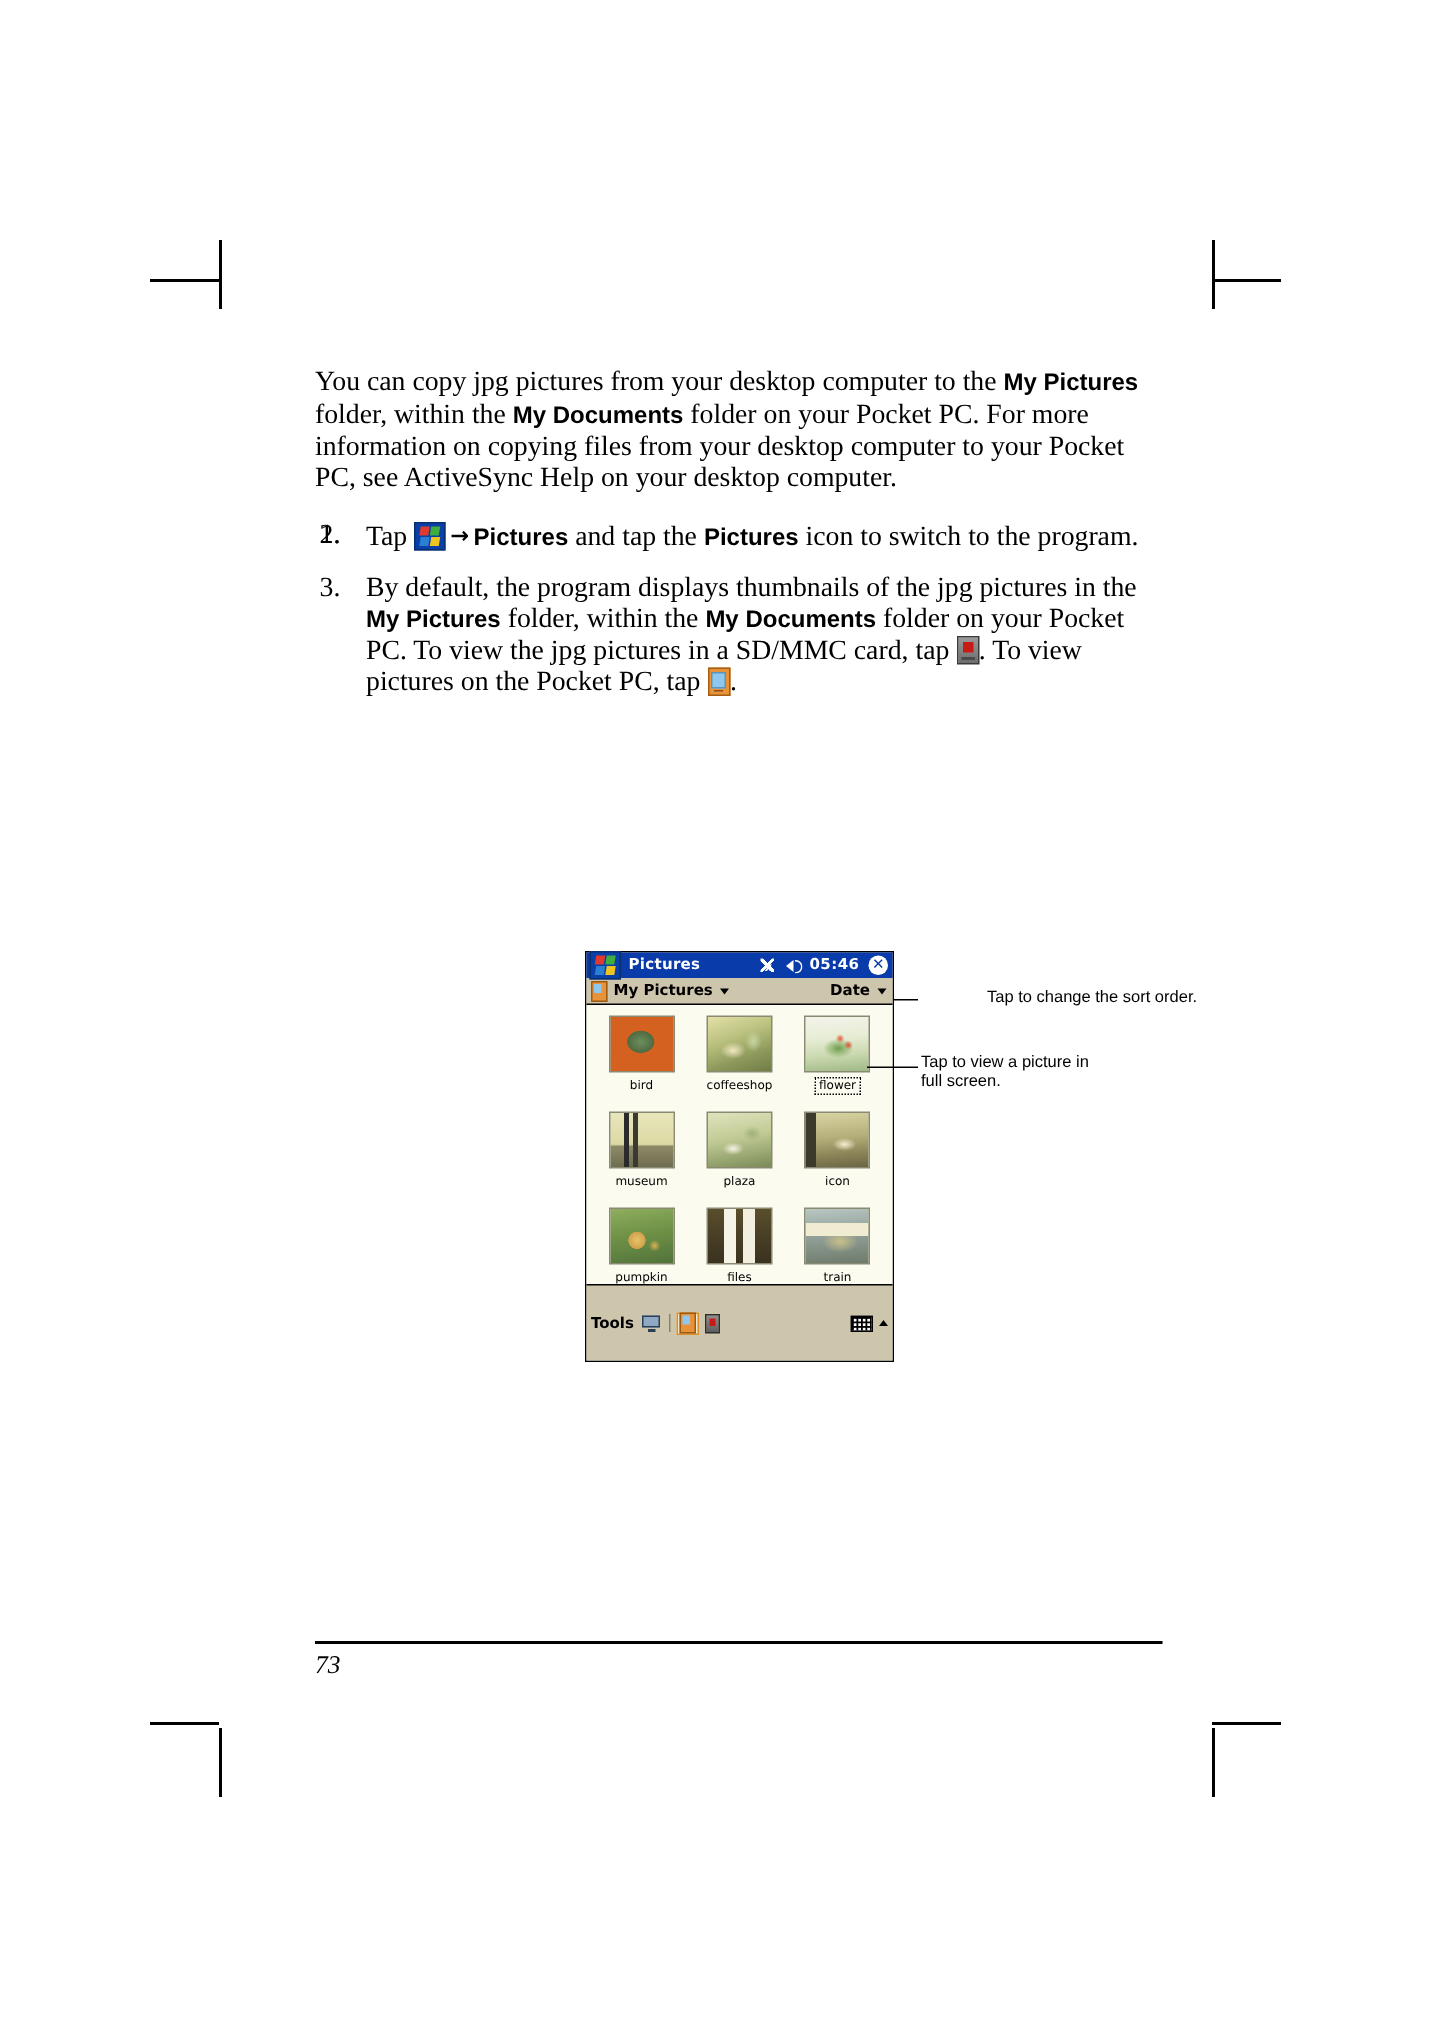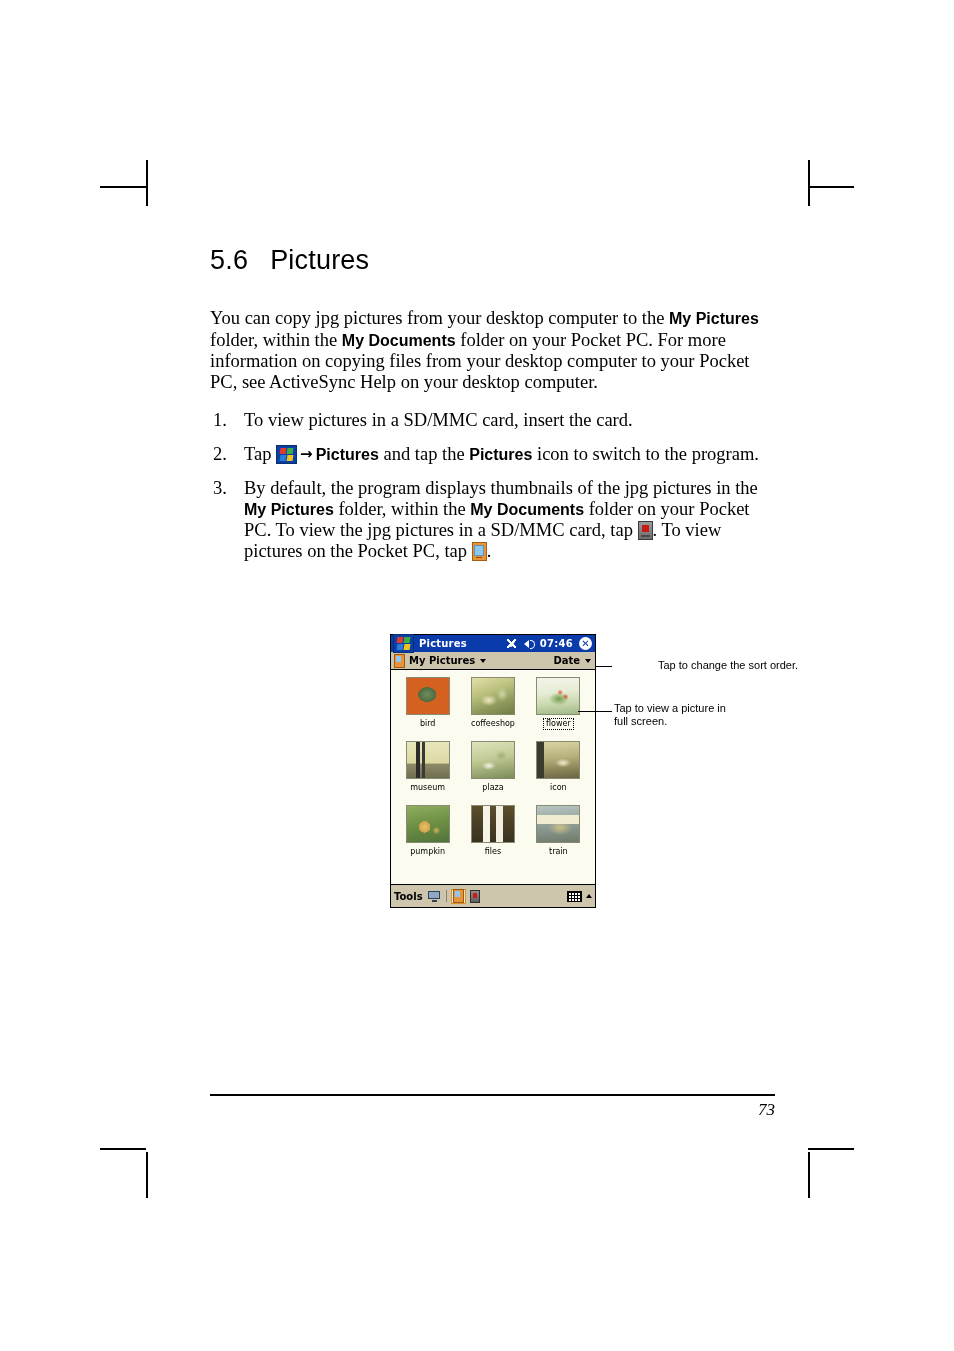--- a/index.html
+++ b/index.html
@@ -365,21 +365,21 @@
       radial-gradient(ellipse 16px 10px at 55% 60%, #c9c08a 0%, transparent 75%),
       linear-gradient(175deg, #b9c6c2 0%, #97a6a0 40%, #6e7a6a 100%);
   }
 
   .ppc-toolbar {
     height: 18px;
     background: #cec5ad;
     border-top: 1px solid #000;
     display: flex;
     align-items: center;
-    padding: 2px 3px;
+    padding: 16px 3px;
     flex: 0 0 auto;
   }
   .tools-label {
     font-size: 10px;
     font-weight: bold;
     margin-right: 5px;
     white-space: nowrap;
   }
   .tb-monitor {
     width: 13px; height: 11px;
@@ -477,21 +477,20 @@
     top: 1094px;
     width: 565px;
     height: 2px;
     background: #000;
   }
   .page-number {
     position: absolute;
     left: 210px;
     top: 1100px;
     width: 565px;
-    text-align: right;
     font-style: italic;
     font-size: 17px;
   }
 </style>
 </head>
 <body>
 
 <div class="cropmark cm-h" style="left:100px; top:186px;"></div>
 <div class="cropmark cm-v" style="left:146px; top:160px;"></div>
 
@@ -499,31 +498,28 @@
 <div class="cropmark cm-v" style="left:808px; top:160px;"></div>
 
 <div class="cropmark cm-h" style="left:100px; top:1148px;"></div>
 <div class="cropmark cm-v" style="left:146px; top:1152px;"></div>
 
 <div class="cropmark cm-h" style="left:808px; top:1148px;"></div>
 <div class="cropmark cm-v" style="left:808px; top:1152px;"></div>
 
 <div class="page">
 
-  <h1 class="section-title">
-    <span class="num">5.6</span><span>Pictures</span>
-  </h1>
 
 
   <p class="body-par"><span>You can copy jpg pictures from your desktop computer to the </span><b class="ui">My Pictures</b><span> folder, within the </span><b class="ui">My Documents</b><span> folder on your Pocket PC. For more information on copying files from your desktop computer to your Pocket PC, see ActiveSync Help on your desktop computer.</span></p>
 
   <ol class="steps">
 
     <li>
-      <span class="marker">1.</span><span>To view pictures in a SD/MMC card, insert the card.</span>
+      <span class="marker">1.</span>
     </li>
 
     <li>
       <span class="marker">2.</span><span>Tap </span><span class="ico ico-start"><i class="q1"></i><i class="q2"></i><i class="q3"></i><i class="q4"></i></span><span class="arrow">→</span><b class="ui">Pictures</b><span> and tap the </span><b class="ui">Pictures</b><span> icon to switch to the program.</span>
     </li>
 
     <li>
       <span class="marker">3.</span><span>By default, the program displays thumbnails of the jpg pictures in the </span><b class="ui">My Pictures</b><span> folder, within the </span><b class="ui">My Documents</b><span> folder on your Pocket PC. To view the jpg pictures in a SD/MMC card, tap </span><span class="ico ico-card"><i></i><u></u></span><span>. To view pictures on the Pocket PC, tap </span><span class="ico ico-ppc"><i></i><u></u></span><span>.</span>
     </li>
 
@@ -536,21 +532,21 @@
     <div class="ppc-titlebar">
       <span class="ico ico-start" style="vertical-align:0;">
           <i class="q1"></i>
           <i class="q2"></i>
           <i class="q3"></i>
           <i class="q4"></i>
         </span>
       <span class="ppc-title-text">Pictures</span>
       <span class="tb-ico tb-conn"></span>
       <span class="tb-ico tb-spk"></span>
-      <span class="ppc-clock">07:46</span>
+      <span class="ppc-clock">05:46</span>
       <span class="ppc-close">✕</span>
     </div>
 
     <div class="ppc-navbar">
       <span class="nav-folder">
         <span class="navdev">
             <i></i>
           </span>
         <span>My Pictures</span>
         <span class="nav-caret"></span>

